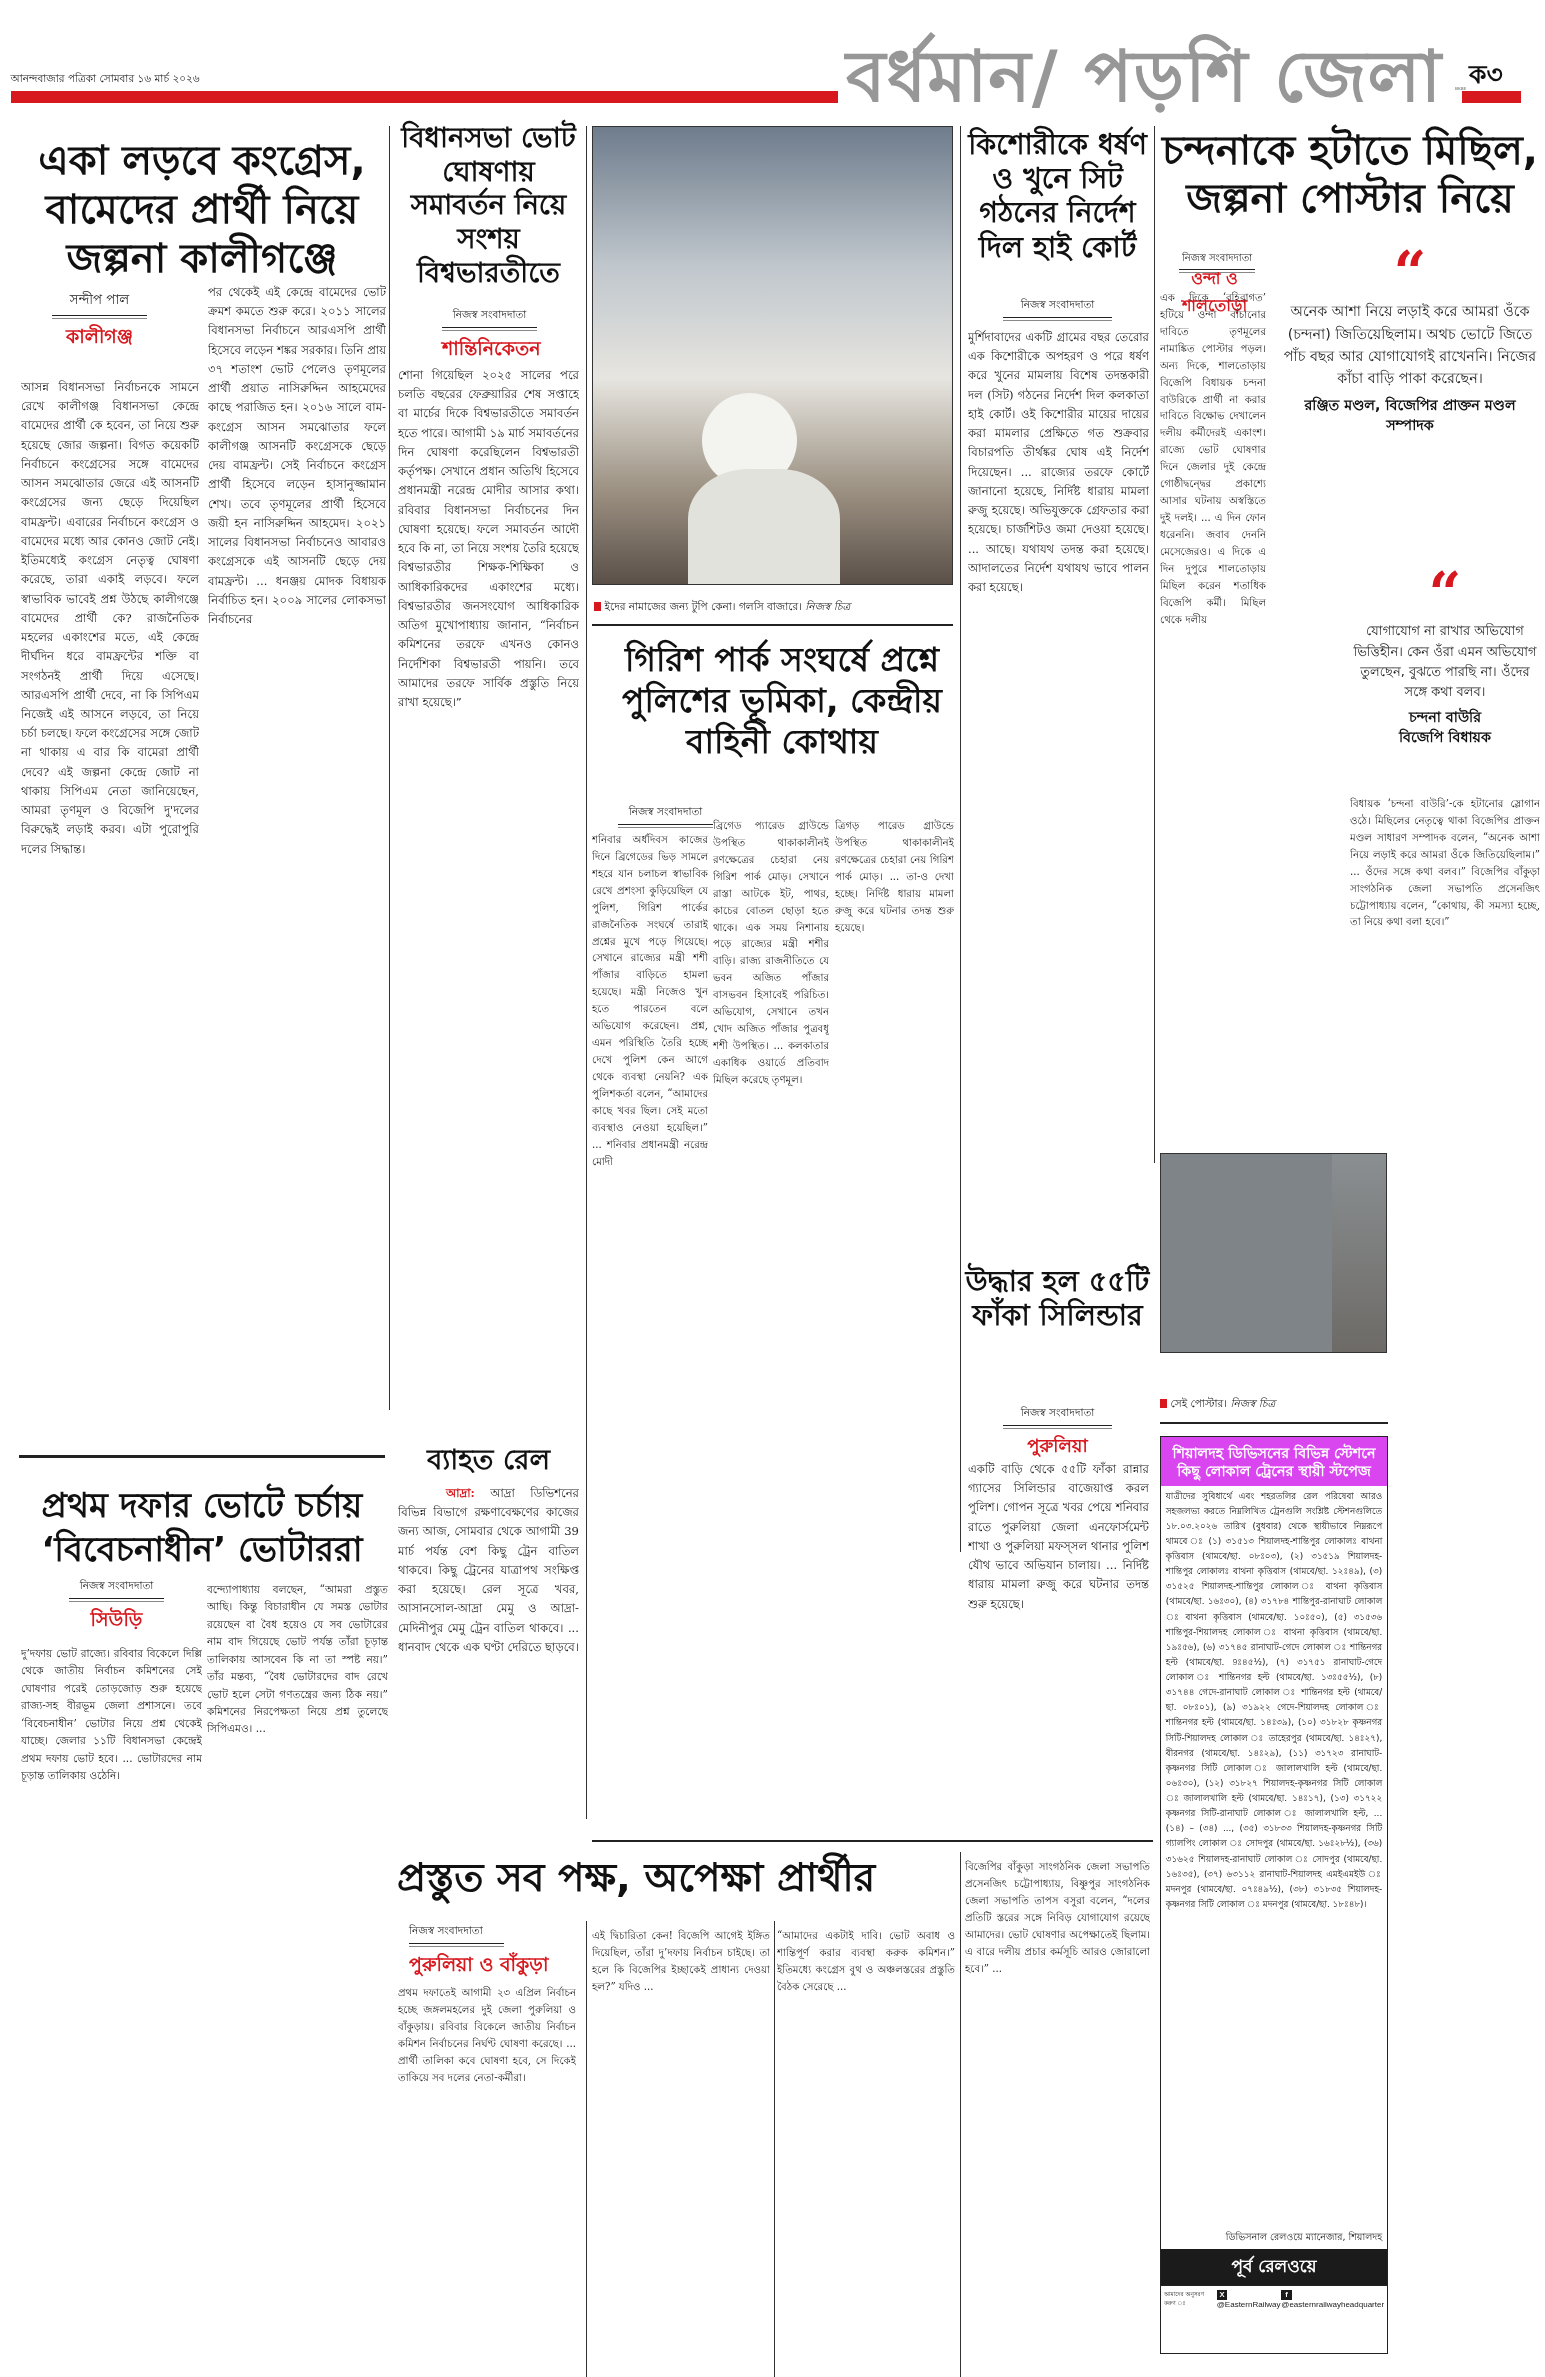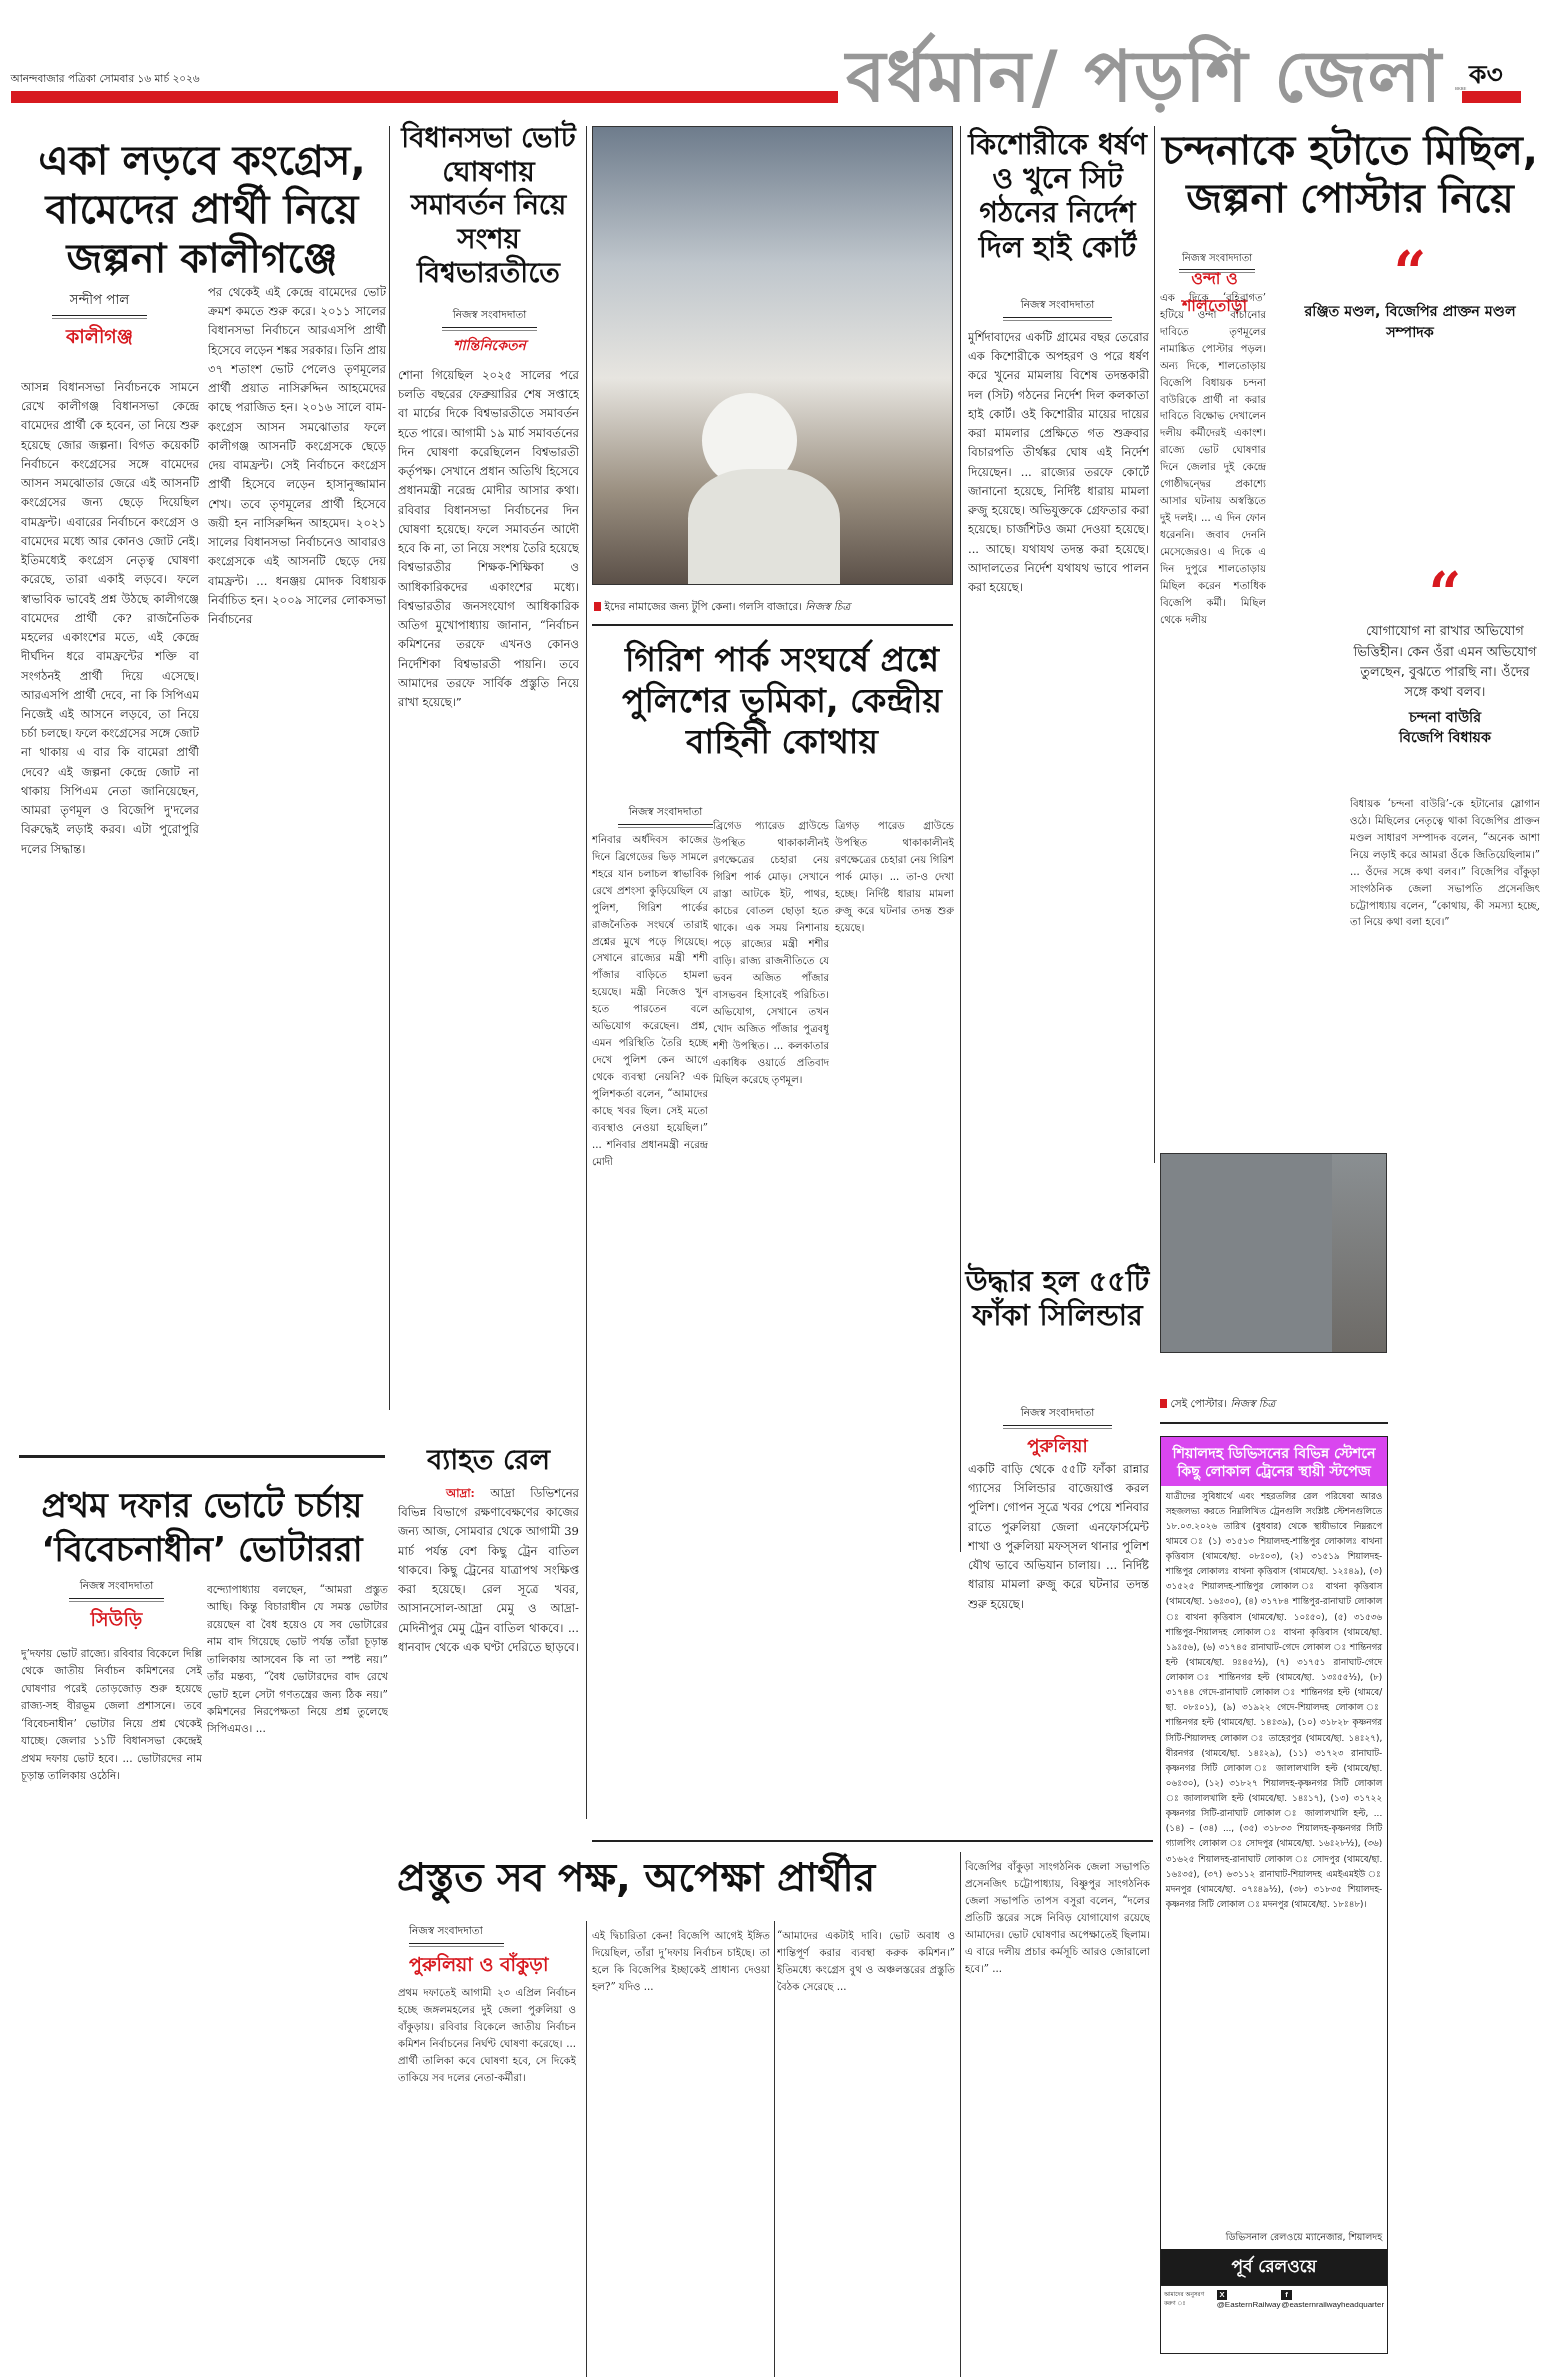--- a/index.html
+++ b/index.html
@@ -76,21 +76,21 @@
 </div>
 <div class="abs body-col" style="left:208px;top:283px;width:178px;height:1122px;">
   <p class="noind">পর থেকেই এই কেন্দ্রে বামেদের ভোট ক্রমশ কমতে শুরু করে। ২০১১ সালের বিধানসভা নির্বাচনে আরএসপি প্রার্থী হিসেবে লড়েন শঙ্কর সরকার। তিনি প্রায় ৩৭ শতাংশ ভোট পেলেও তৃণমূলের প্রার্থী প্রয়াত নাসিরুদ্দিন আহমেদের কাছে পরাজিত হন। ২০১৬ সালে বাম-কংগ্রেস আসন সমঝোতার ফলে কালীগঞ্জ আসনটি কংগ্রেসকে ছেড়ে দেয় বামফ্রন্ট। সেই নির্বাচনে কংগ্রেস প্রার্থী হিসেবে লড়েন হাসানুজ্জামান শেখ। তবে তৃণমূলের প্রার্থী হিসেবে জয়ী হন নাসিরুদ্দিন আহমেদ। ২০২১ সালের বিধানসভা নির্বাচনেও আবারও কংগ্রেসকে এই আসনটি ছেড়ে দেয় বামফ্রন্ট। ... ধনঞ্জয় মোদক বিধায়ক নির্বাচিত হন। ২০০৯ সালের লোকসভা নির্বাচনের</p>
 </div>
 <div class="abs hrule" style="left:19px;top:1455px;width:366px;"></div>
 
 <div class="abs headline" style="left:397px;top:121px;width:183px;font-size:27.6px;">বিধানসভা ভোট ঘোষণায় সমাবর্তন নিয়ে সংশয় বিশ্বভারতীতে</div>
 <div class="abs" style="left:442px;top:307px;width:95px;">
   <div class="byline" style="font-size:10.5px;">নিজস্ব সংবাদদাতা</div>
   <div class="byline-rule" style="margin:2.9px 0;"></div>
-  <div class="dateline" style="font-size:14px;font-style:italic;">শান্তিনিকেতন</div>
+  <div class="dateline" style="font-size:19px;">শান্তিনিকেতন</div>
 </div>
 <div class="abs body-col" style="left:398px;top:366px;width:181px;height:1051px;">
   <p class="noind">শোনা গিয়েছিল ২০২৫ সালের পরে চলতি বছরের ফেব্রুয়ারির শেষ সপ্তাহে বা মার্চের দিকে বিশ্বভারতীতে সমাবর্তন হতে পারে। আগামী ১৯ মার্চ সমাবর্তনের দিন ঘোষণা করেছিলেন বিশ্বভারতী কর্তৃপক্ষ। সেখানে প্রধান অতিথি হিসেবে প্রধানমন্ত্রী নরেন্দ্র মোদীর আসার কথা। রবিবার বিধানসভা নির্বাচনের দিন ঘোষণা হয়েছে। ফলে সমাবর্তন আদৌ হবে কি না, তা নিয়ে সংশয় তৈরি হয়েছে বিশ্বভারতীর শিক্ষক-শিক্ষিকা ও আধিকারিকদের একাংশের মধ্যে। বিশ্বভারতীর জনসংযোগ আধিকারিক অতিগ মুখোপাধ্যায় জানান, “নির্বাচন কমিশনের তরফে এখনও কোনও নির্দেশিকা বিশ্বভারতী পায়নি। তবে আমাদের তরফে সার্বিক প্রস্তুতি নিয়ে রাখা হয়েছে।”</p>
 </div>
 
 <div class="abs headline" style="left:397px;top:1443px;width:183px;font-size:27.6px;">ব্যাহত রেল</div>
 <div class="abs body-col" style="left:398px;top:1484px;width:181px;height:333px;">
   <p class="noind"><span class="kicker-red">আদ্রা:</span> <span>আদ্রা ডিভিশনের বিভিন্ন বিভাগে রক্ষণাবেক্ষণের কাজের জন্য আজ, সোমবার থেকে আগামী 39 মার্চ পর্যন্ত বেশ কিছু ট্রেন বাতিল থাকবে। কিছু ট্রেনের যাত্রাপথ সংক্ষিপ্ত করা হয়েছে। রেল সূত্রে খবর, আসানসোল-আদ্রা মেমু ও আদ্রা-মেদিনীপুর মেমু ট্রেন বাতিল থাকবে। ... ধানবাদ থেকে এক ঘণ্টা দেরিতে ছাড়বে।</span></p>
 </div>
 
@@ -144,20 +144,21 @@
   <div class="byline" style="font-size:10px;">নিজস্ব সংবাদদাতা</div>
   <div class="byline-rule" style="margin:2.4px 0;"></div>
 </div>
 <div class="abs dateline" style="left:1160px;top:266px;width:109px;font-size:16px;">ওন্দা ও শালতোড়া</div>
 <div class="abs body-col" style="left:1160px;top:290px;width:106px;height:785px;font-size:10.2px;">
   <p class="noind">এক দিকে ‘বহিরাগত’ হটিয়ে ওন্দা বাঁচানোর দাবিতে তৃণমূলের নামাঙ্কিত পোস্টার পড়ল। অন্য দিকে, শালতোড়ায় বিজেপি বিধায়ক চন্দনা বাউরিকে প্রার্থী না করার দাবিতে বিক্ষোভ দেখালেন দলীয় কর্মীদেরই একাংশ। রাজ্যে ভোট ঘোষণার দিনে জেলার দুই কেন্দ্রে গোষ্ঠীদ্বন্দ্বের প্রকাশ্যে আসার ঘটনায় অস্বস্তিতে দুই দলই। ... এ দিন ফোন ধরেননি। জবাব দেননি মেসেজেরও। এ দিকে এ দিন দুপুরে শালতোড়ায় মিছিল করেন শতাধিক বিজেপি কর্মী। মিছিল থেকে দলীয়</p>
 </div>
 
 <div class="abs" style="left:1279px;top:250px;width:262px;">
   <div class="quote-mark">“</div>
+  <div class="quote-text" style="margin-top:4.8px;">অনেক আশা নিয়ে লড়াই করে আমরা ওঁকে (চন্দনা) জিতিয়েছিলাম। অথচ ভোটে জিতে পাঁচ বছর আর যোগাযোগই রাখেননি। নিজের কাঁচা বাড়ি পাকা করেছেন।</div>
   <div class="quote-by" style="margin-top:5.7px;">রঞ্জিত মণ্ডল, বিজেপির প্রাক্তন মণ্ডল সম্পাদক</div>
 </div>
 
 <div class="abs" style="left:1350px;top:571px;width:190px;">
   <div class="quote-mark">“</div>
   <div class="quote-text" style="margin-top:4.8px;font-size:13px;">যোগাযোগ না রাখার অভিযোগ ভিত্তিহীন। কেন ওঁরা এমন অভিযোগ তুলছেন, বুঝতে পারছি না। ওঁদের সঙ্গে কথা বলব।</div>
   <div class="quote-by" style="margin-top:4.8px;">চন্দনা বাউরি</div>
   <div class="quote-by">বিজেপি বিধায়ক</div>
 </div>
 <div class="abs body-col" style="left:1350px;top:796px;width:190px;height:295px;font-size:10.2px;">

